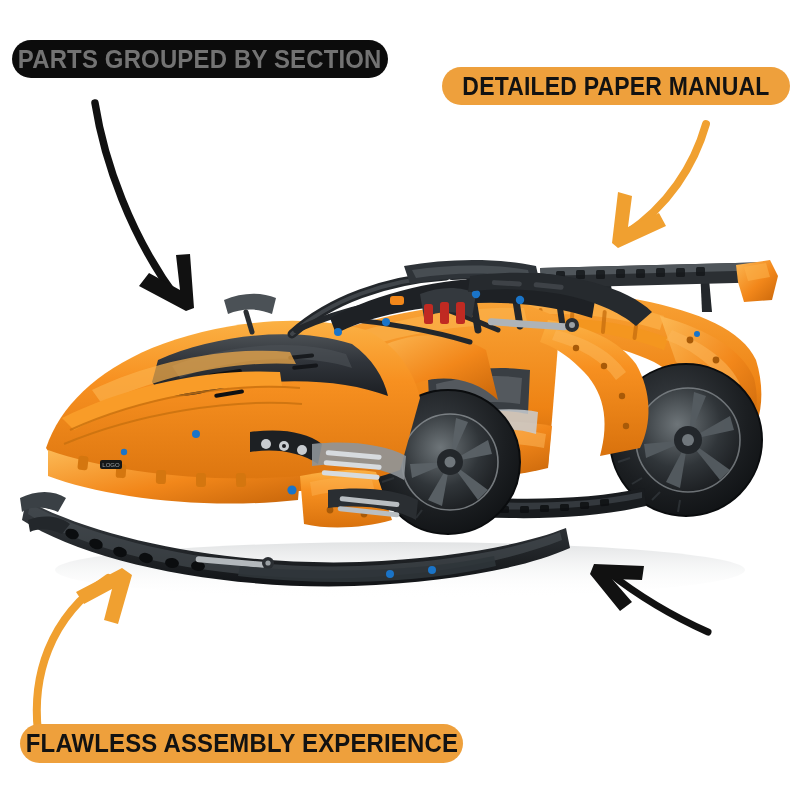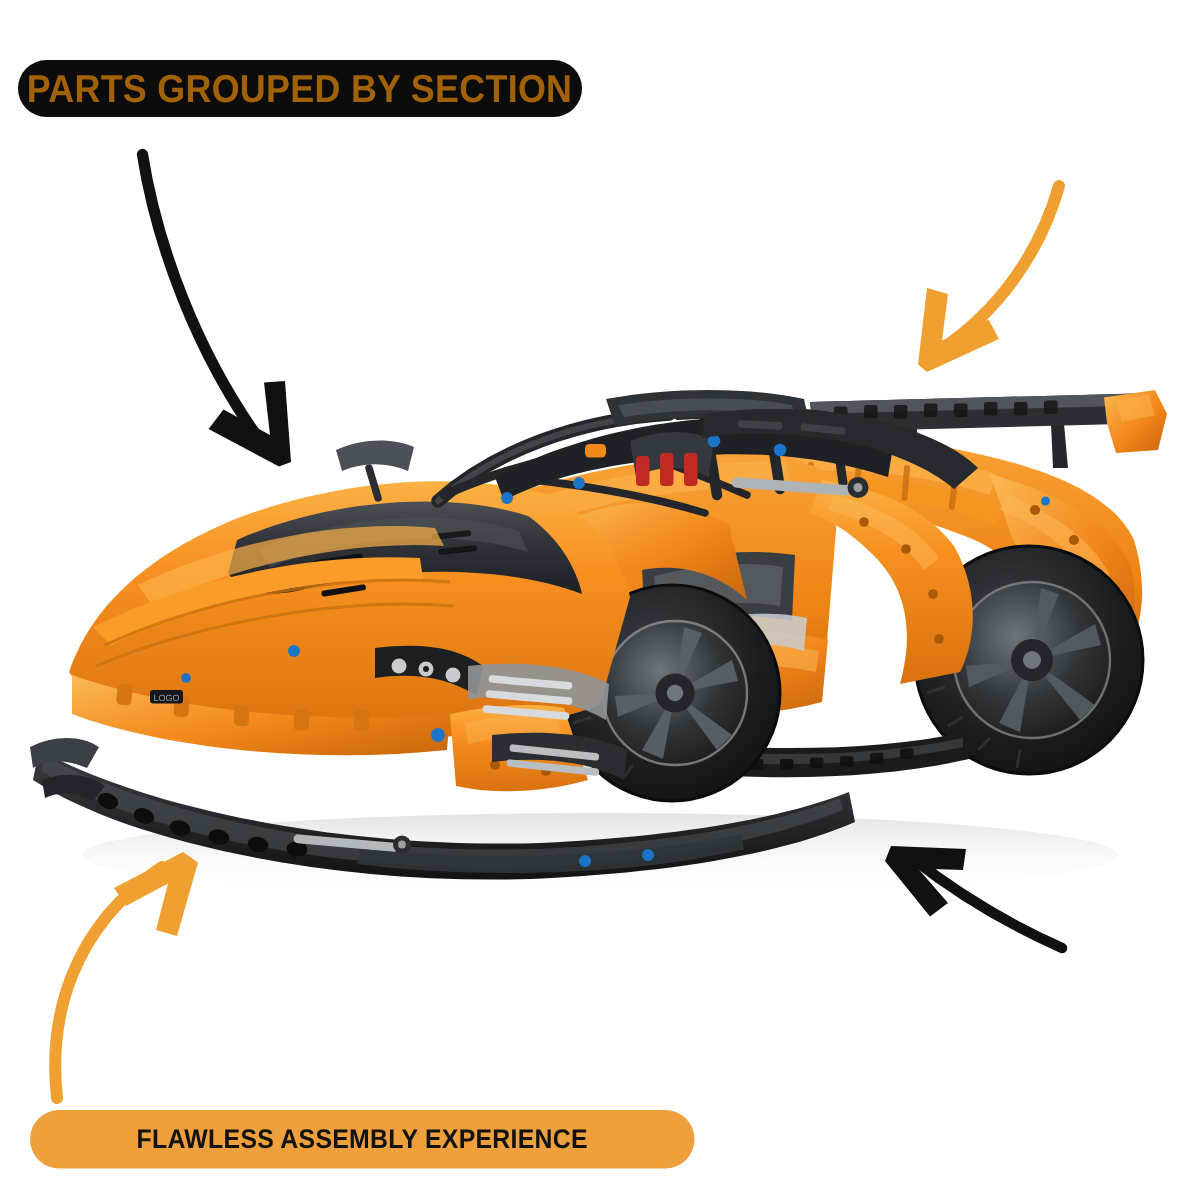--- a/index.html
+++ b/index.html
@@ -29,21 +29,21 @@
     font-stretch: condensed;
     transform-origin: center;
   }
   .badge .badge-text {
     display: block;
     transform: scaleX(0.92);
     transform-origin: center;
   }
   .badge-dark {
     background: #0c0c0c;
-    color: #a16207;
+    color: #737373;
   }
   .badge-orange {
     background: #eea03c;
     color: #121212;
   }
 
   #badge-parts-grouped {
     left: 12px;  top: 40px;
     width: 376px; height: 38px;
     font-size: 26px;
@@ -52,23 +52,23 @@
     left: 442px; top: 67px;
     width: 348px; height: 38px;
     font-size: 25px;
   }
   #badge-remote-drive {
     left: 427px; top: 652px;
     width: 358px; height: 38px;
     font-size: 25px;
   }
   #badge-flawless {
-    left: 20px; top: 740px;
+    left: 20px; top: 724px;
     width: 443px; height: 39px;
-    font-size: 18px;
+    font-size: 26px;
   }
 
   
   .art-layer {
     position: absolute;
     left: 0; top: 0;
     width: 800px; height: 800px;
     pointer-events: none;
   }
   #car-layer { pointer-events: none; }
@@ -490,19 +490,22 @@
     <g>
       <path d="M708,632 C672,616 636,594 608,572" fill="none" stroke="#111111" stroke-width="7" stroke-linecap="round"></path>
       <path d="M594,564 L644,566 L642,580 L612,579 L632,602 L620,611 L590,574 Z" fill="#111111"></path>
     </g>
   </svg>
 
   <div class="badge badge-dark" id="badge-parts-grouped">
     <span class="badge-text">PARTS GROUPED BY SECTION</span>
   </div>
 
+  <div class="badge badge-orange" id="badge-paper-manual">
+    <span class="badge-text">DETAILED PAPER MANUAL</span>
+  </div>
 
 
   <div class="badge badge-orange" id="badge-flawless">
     <span class="badge-text">FLAWLESS ASSEMBLY EXPERIENCE</span>
   </div>
 
 </div>
 
 </body></html>

